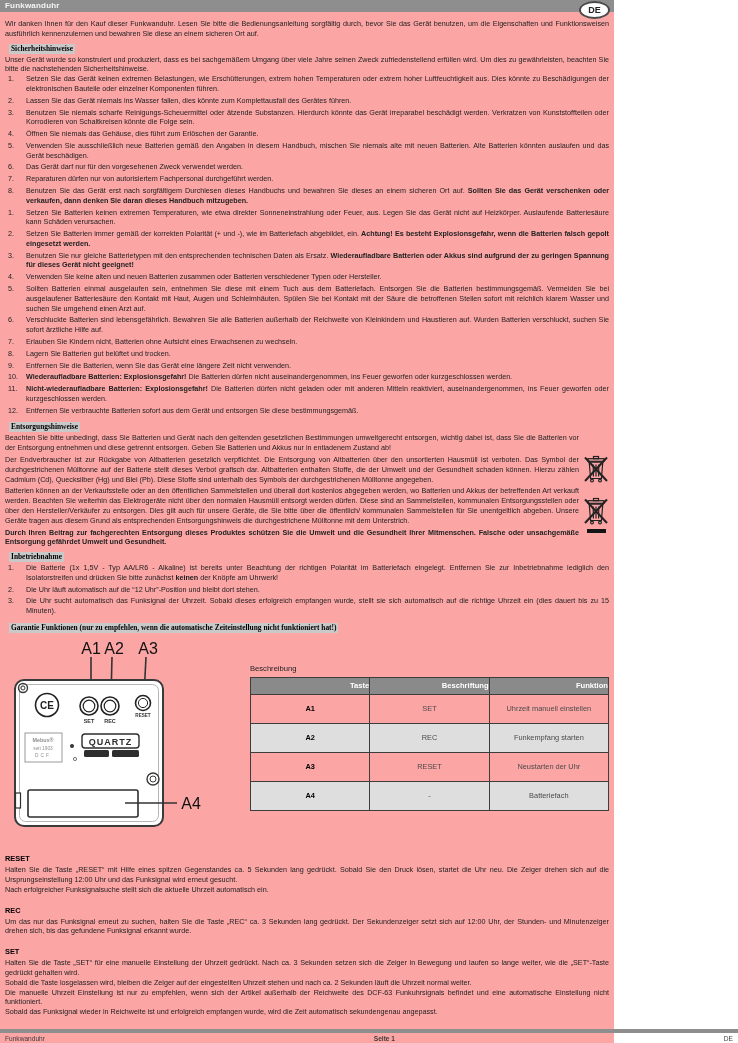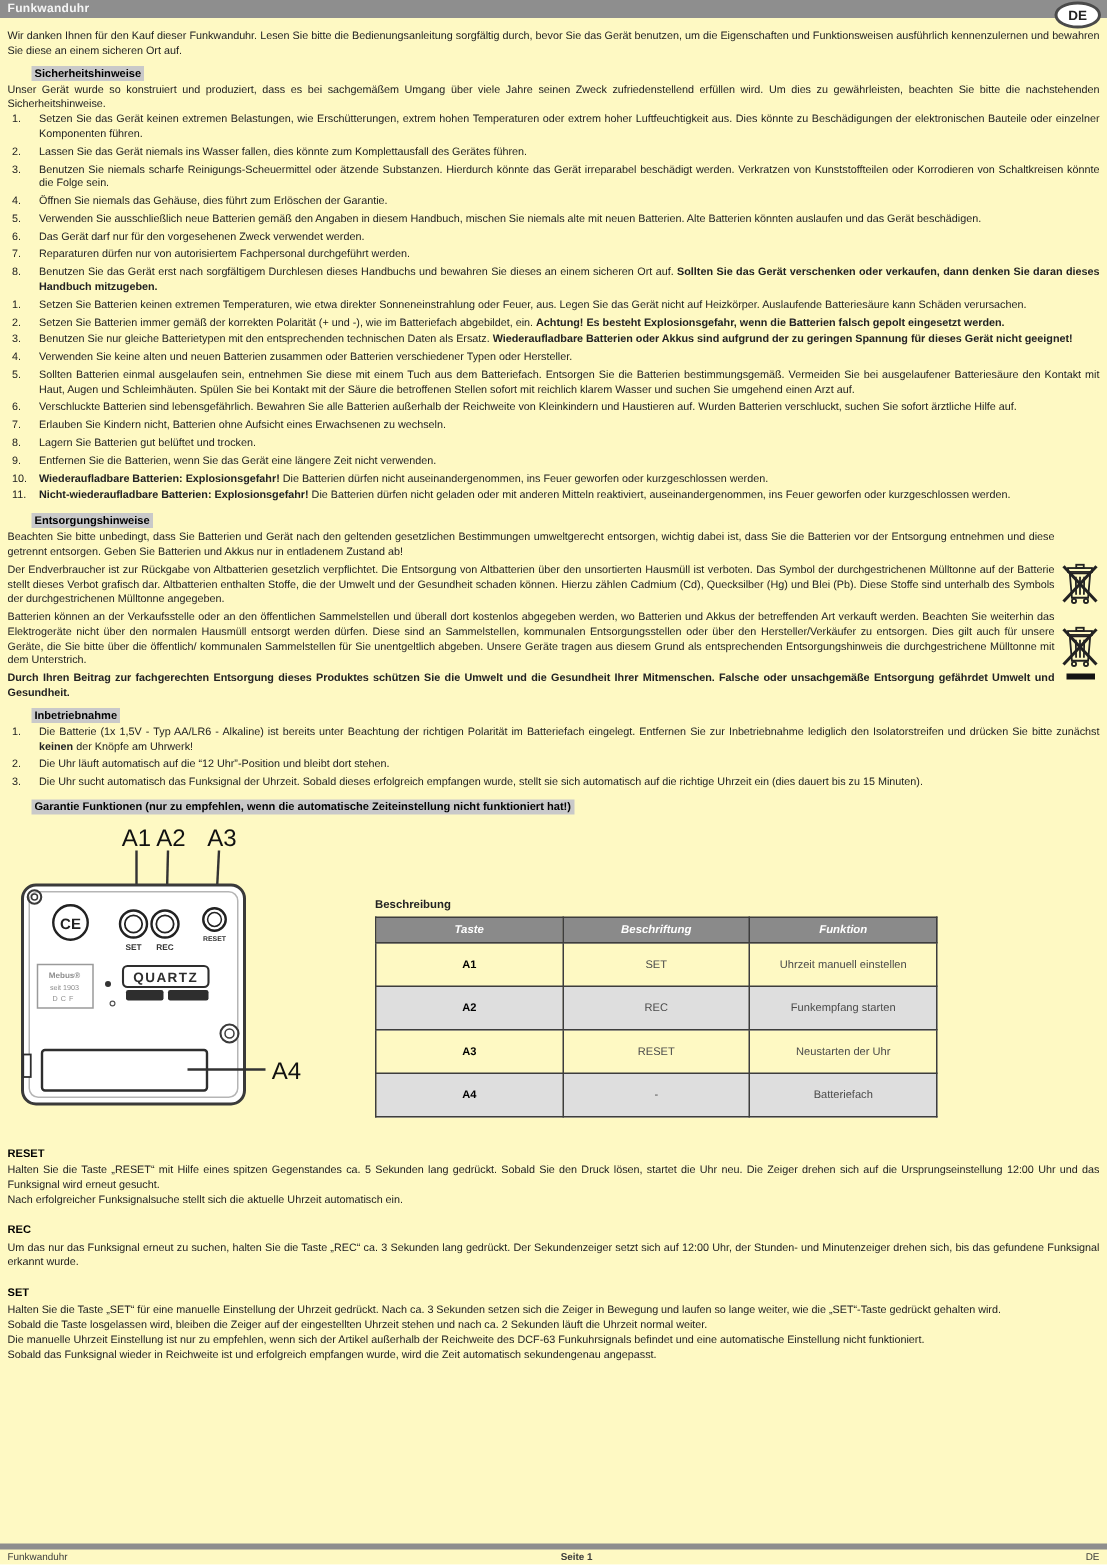--- a/index.html
+++ b/index.html
@@ -1,53 +1,53 @@
 <!DOCTYPE html>
 <html><head>
 <meta charset="utf-8">
 <style>
   * { margin:0; padding:0; box-sizing:border-box; }
   html,body { width:738px; height:1043px; overflow:hidden; background:#fff;
     font-family:"Liberation Sans", sans-serif; color:#1f1f1f; }
-  .page { position:relative; width:738px; height:1043px; background:#fef9c3; }
+  .page { position:relative; width:614px; height:1043px; background:#fca5a5; }
 
   .topbar { height:12px; background:#8e8e8e; color:#f5f5f5; font-weight:bold;
     font-size:8px; line-height:12px; padding-left:5px; letter-spacing:.2px; }
   .de-badge { position:absolute; top:1px; right:4px; width:31px; height:18px;
     background:#fff; border:2.5px solid #4a4a4a; border-radius:50%;
     display:flex; align-items:center; justify-content:center;
     font-weight:bold; font-size:9px; color:#222; z-index:5; }
 
   .content { padding:4px 5px 0 5px; font-size:7.2px; line-height:1.36; color:#222; }
   .para { text-align:justify; }
   .mt { margin-top:3px; }
 
   .sec-h { display:inline-block; font-weight:bold; font-size:7.4px; color:#000;
-    background:#c9c9c9; padding:0 2px; margin:5px 0 1px 16px; }
+    background:#c9c9c9; padding:0 2px; margin:5px 0 1px 4px;font-family:Liberation Serif, serif; }
   .plain-h { font-weight:bold; font-size:7.4px; color:#000; margin:0 0 1px 0; }
   .gap-lg { margin-top:11px; }
 
   .olist .li { display:flex; margin-bottom:2px; }
   .olist .num { flex:0 0 21px; padding-left:3px; }
   .olist .litext { flex:1; text-align:justify; }
 
   .ents-body { position:relative; padding-right:30px; }
   .ents-body .para { margin-bottom:2px; }
   .bin-icon { position:absolute; right:0; width:26px; text-align:center; }
   .bin-bar { width:19px; height:4px; background:#141414; margin:1px auto 0; }
 
   .bold-para { font-weight:bold; text-align:justify; }
 
   .figure-row { display:flex; align-items:flex-start; margin-top:4px; height:205px; }
   .diagram-wrap { width:235px; flex:0 0 235px; }
   .table-wrap { margin-left:10px; margin-top:26px; width:375px; }
-  .table-caption { font-weight:bold; font-size:7.6px; margin-bottom:3px;margin-top:24px; }
+  .table-caption { font-weight:normal; font-size:7.6px; margin-bottom:3px; }
   table.desc { border-collapse:collapse; width:100%; table-layout:fixed; }
   table.desc th { background:#8a8a8a; color:#fff; font-weight:bold; font-size:7.6px;
-    border:1px solid #3d3d3d; height:17px; text-align:center;font-style:italic; }
+    border:1px solid #3d3d3d; height:17px; text-align:right; }
   table.desc td { border:1px solid #3d3d3d; height:29px; text-align:center;
     vertical-align:middle; font-size:7.4px; color:#4a4a4a; }
   table.desc tr:nth-child(even) td { background:#dedede; }
   table.desc td.cell-bold { font-weight:bold; color:#000; }
 
   .footer { position:absolute; left:0; top:1029px; width:738px; }
   .footer-bar { height:4px; background:#8e8e8e; }
   .footer-row { display:flex; justify-content:space-between; padding:2px 5px 0;
     font-size:6.6px; color:#3c3c3c; }
   .footer-center { font-weight:bold; }
@@ -147,20 +147,24 @@
             <span class="num">9.</span>
             <span class="litext">Entfernen Sie die Batterien, wenn Sie das Gerät eine längere Zeit nicht verwenden.</span>
           </div>
           <div class="li">
             <span class="num">10.</span>
             <span class="litext"><b>Wiederaufladbare Batterien: Explosionsgefahr!</b> Die Batterien dürfen nicht auseinandergenommen, ins Feuer geworfen oder kurzgeschlossen werden.</span>
           </div>
           <div class="li">
             <span class="num">11.</span>
             <span class="litext"><b>Nicht-wiederaufladbare Batterien: Explosionsgefahr!</b> Die Batterien dürfen nicht geladen oder mit anderen Mitteln reaktiviert, auseinandergenommen, ins Feuer geworfen oder kurzgeschlossen werden.</span>
+          </div>
+          <div class="li">
+            <span class="num">12.</span>
+            <span class="litext">Entfernen Sie verbrauchte Batterien sofort aus dem Gerät und entsorgen Sie diese bestimmungsgemäß.</span>
           </div>
         </div>
     </div>
 
     <div>
       <div><span class="sec-h">Entsorgungshinweise</span></div>
       <div class="ents-body">
         <div>
             <div class="para">Beachten Sie bitte unbedingt, dass Sie Batterien und Gerät nach den geltenden gesetzlichen Bestimmungen umweltgerecht entsorgen, wichtig dabei ist, dass Sie die Batterien vor der Entsorgung entnehmen und diese getrennt entsorgen. Geben Sie Batterien und Akkus nur in entladenem Zustand ab!</div>
             <div class="para">Der Endverbraucher ist zur Rückgabe von Altbatterien gesetzlich verpflichtet. Die Entsorgung von Altbatterien über den unsortierten Hausmüll ist verboten. Das Symbol der durchgestrichenen Mülltonne auf der Batterie stellt dieses Verbot grafisch dar. Altbatterien enthalten Stoffe, die der Umwelt und der Gesundheit schaden können. Hierzu zählen Cadmium (Cd), Quecksilber (Hg) und Blei (Pb). Diese Stoffe sind unterhalb des Symbols der durchgestrichenen Mülltonne angegeben.</div>

